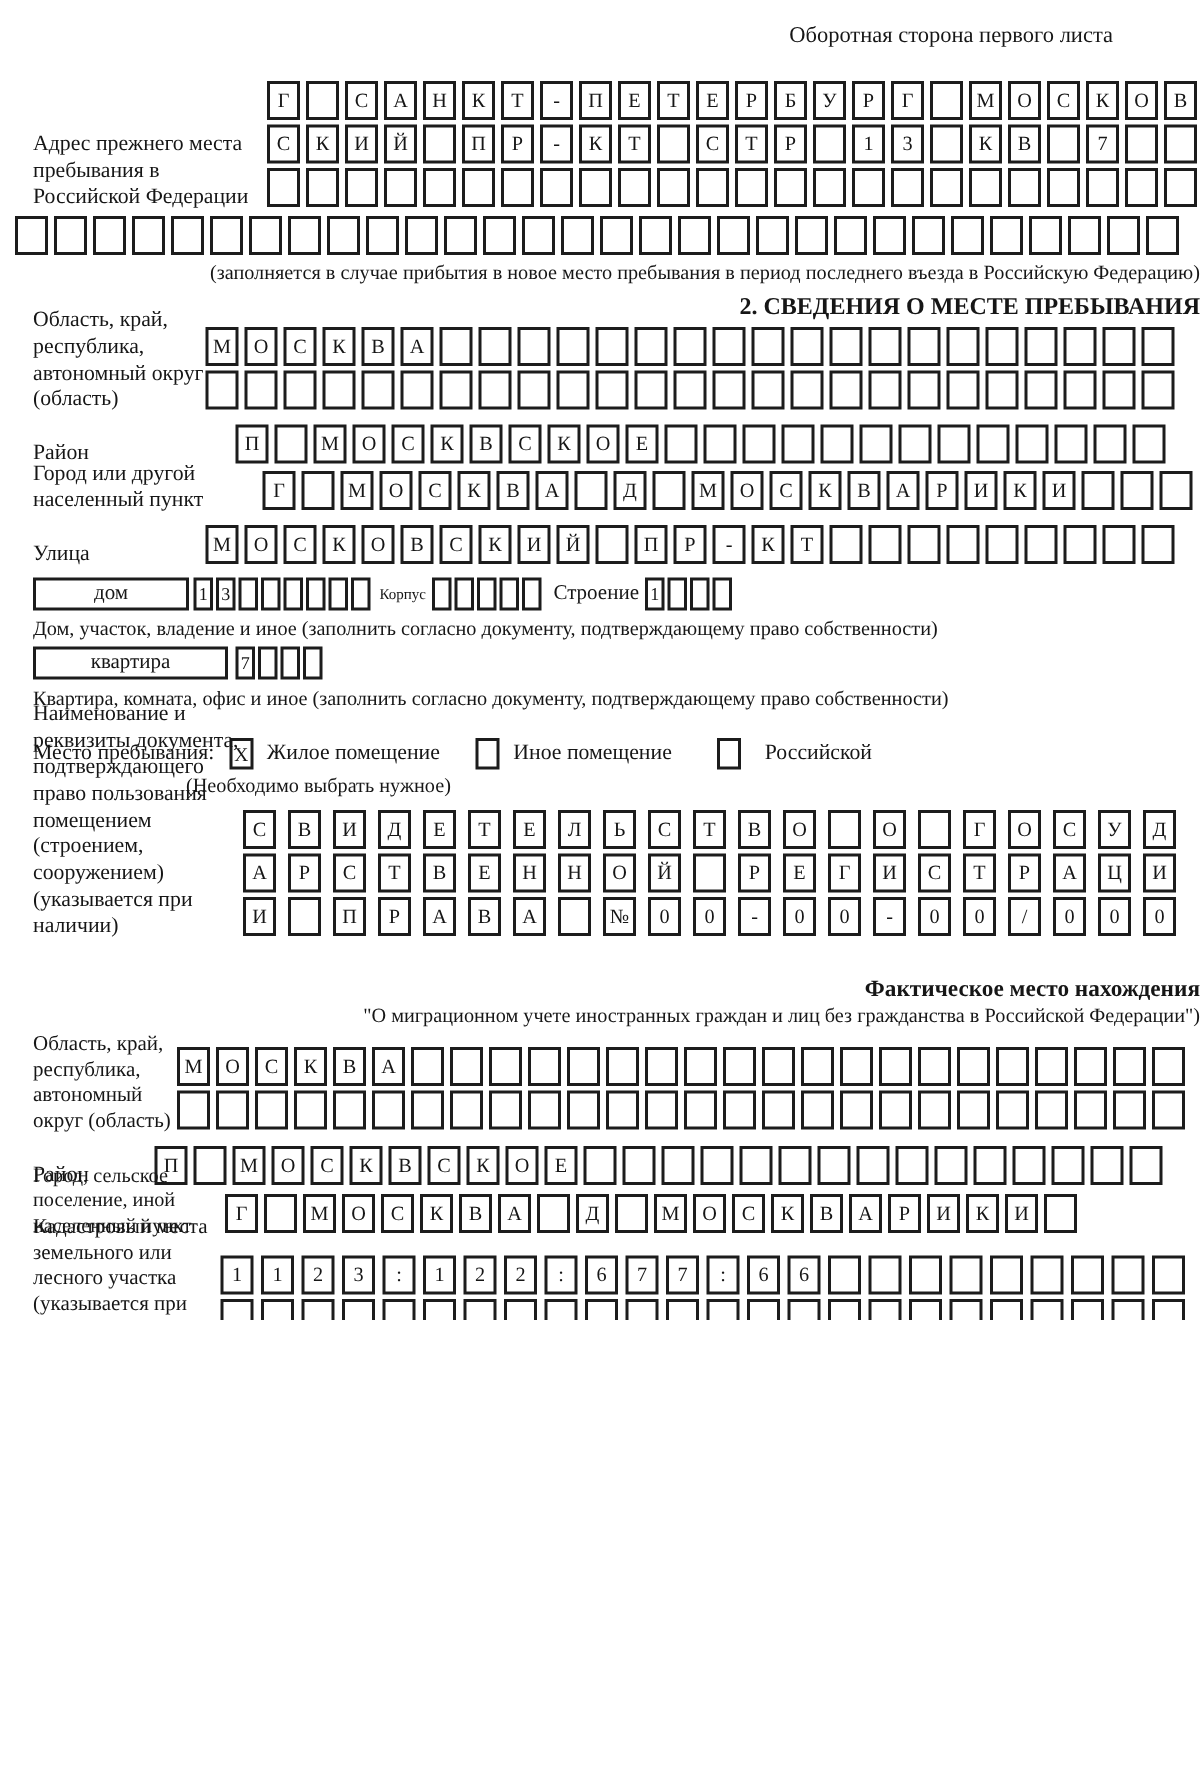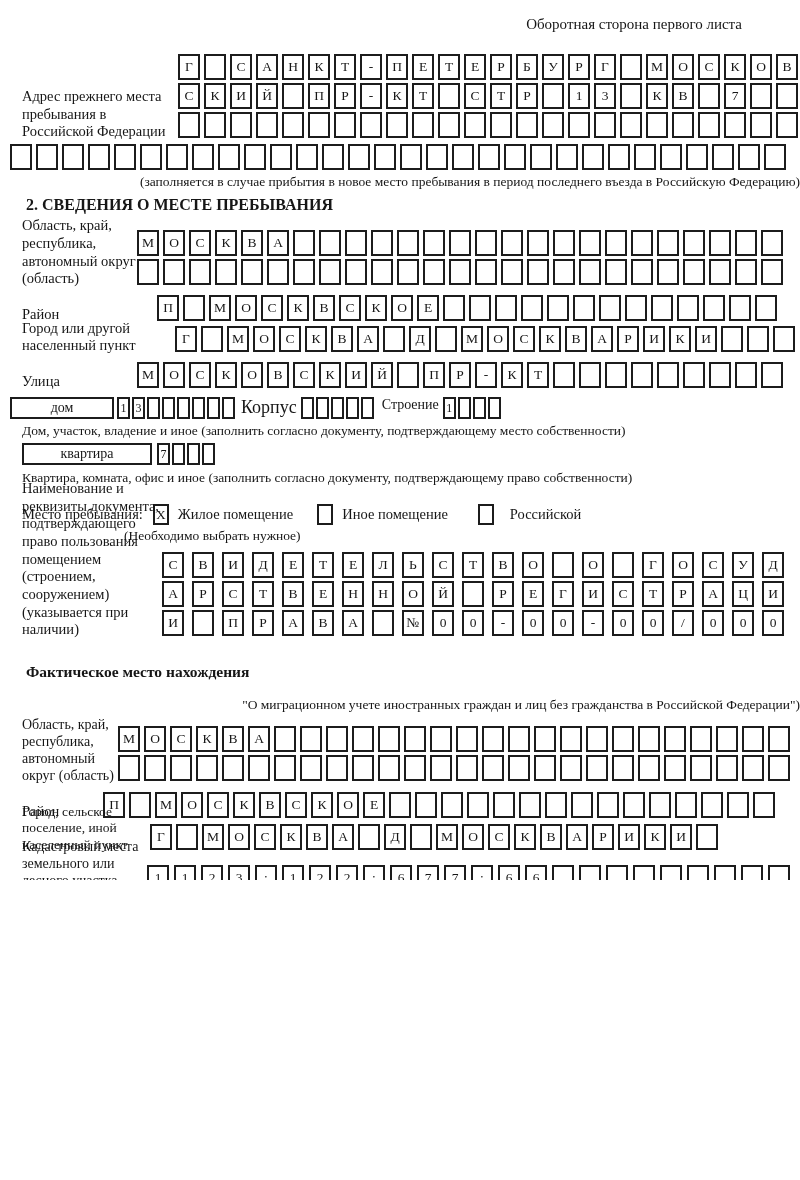--- a/index.html
+++ b/index.html
@@ -22,21 +22,21 @@
   .ncellrow{display:flex;gap:2px;flex:0 0 auto;}
   .ncell{width:9px;height:18px;border:2px solid #1c1c1c;flex:0 0 auto;
         display:flex;align-items:center;justify-content:center;
         font-size:12px;line-height:1;background:#fff;}
   .widebox{border:2px solid #1c1c1c;height:18px;display:flex;align-items:center;
         justify-content:center;font-size:14px;flex:0 0 auto;background:#fff;}
   .chk{width:12px;height:17px;border:2px solid #1c1c1c;display:flex;flex:0 0 auto;
         align-items:center;justify-content:center;font-size:13px;background:#fff;}
   .note{font-size:13.5px;}
   .center{text-align:right;}
-  .hdr{font-weight:bold;font-size:16px;text-align:left;margin:16px;}
+  .hdr{font-weight:bold;font-size:16px;text-align:right;margin:0;}
   .h26{height:26px;} .h58{height:58px;} .h62{height:62px;} .h87{height:87px;}
   .mesto{display:flex;align-items:center;font-size:14.5px;margin-left:12px;}
   .stampbox{border:2px solid #1c1c1c;width:350px;height:164px;margin-left:385px;
         background:#fff;}
   .stampnote{width:440px;margin-left:347px;text-align:center;font-size:14px;
         line-height:1.28;}
 </style>
 </head>
 <body>
 
@@ -307,49 +307,49 @@
         <div class="cell"></div>
         <div class="cell"></div>
         <div class="cell"></div>
         <div class="cell"></div>
         <div class="cell"></div>
         <div class="cell"></div>
         <div class="cell"></div>
       </div>
   </div>
 
-  <div class="frow" style="margin-top:6px;margin-left:0;align-items:flex-start">
+  <div class="frow" style="margin-top:6px;margin-left:12px;align-items:center">
     <div class="widebox" style="width:100px">дом</div>
     <div class="ncellrow" style="margin-left:3px">
         <div class="ncell">1</div>
         <div class="ncell">3</div>
         <div class="ncell"></div>
         <div class="ncell"></div>
         <div class="ncell"></div>
         <div class="ncell"></div>
         <div class="ncell"></div>
         <div class="ncell"></div>
       </div>
-    <div class="note" style="margin:0 4px 0 6px;font-size:18px">Корпус</div>
+    <div class="note" style="margin:0 4px 0 6px;font-size:10px">Корпус</div>
     <div class="ncellrow">
         <div class="ncell"></div>
         <div class="ncell"></div>
         <div class="ncell"></div>
         <div class="ncell"></div>
         <div class="ncell"></div>
       </div>
     <div class="note" style="margin:0 4px 0 8px;font-size:14px">Строение</div>
     <div class="ncellrow">
         <div class="ncell">1</div>
         <div class="ncell"></div>
         <div class="ncell"></div>
         <div class="ncell"></div>
       </div>
   </div>
-  <div class="note" style="margin-top:4px;margin-left:12px">Дом, участок, владение и иное (заполнить согласно документу, подтверждающему место собственности)</div>
+  <div class="note" style="margin-top:4px;margin-left:12px">Дом, участок, владение и иное (заполнить согласно документу, подтверждающему право собственности)</div>
 
   <div class="frow" style="margin-top:4px;margin-left:12px;align-items:center">
     <div class="widebox" style="width:126px">квартира</div>
     <div class="ncellrow" style="margin-left:5px">
         <div class="ncell">7</div>
         <div class="ncell"></div>
         <div class="ncell"></div>
         <div class="ncell"></div>
       </div>
   </div>

